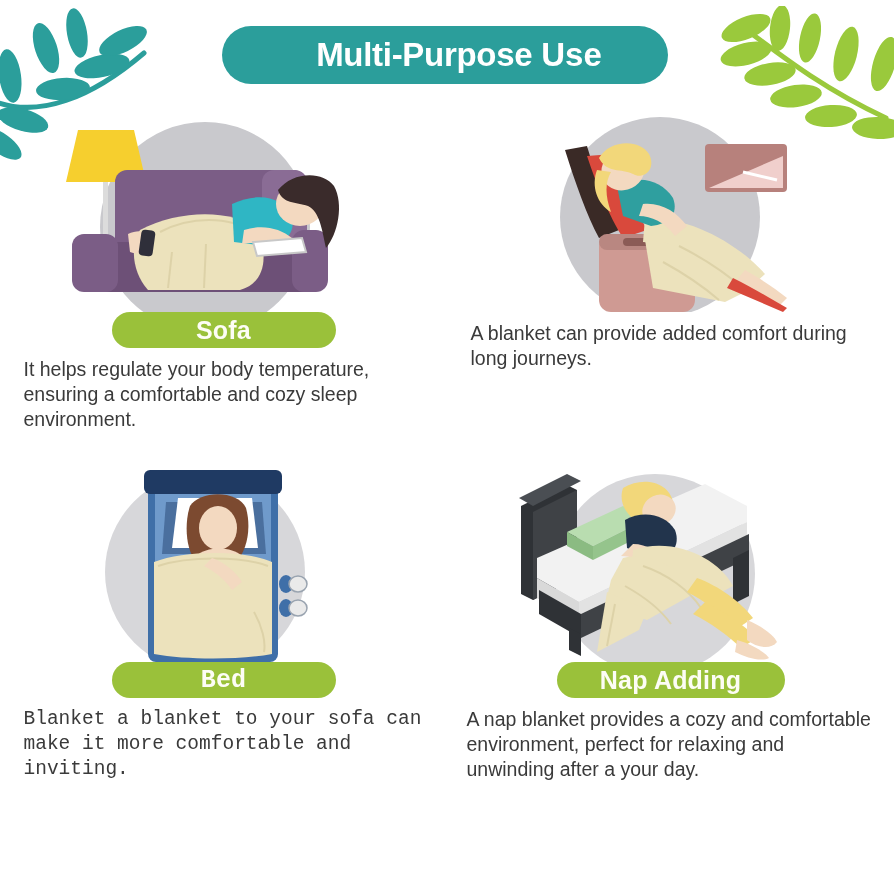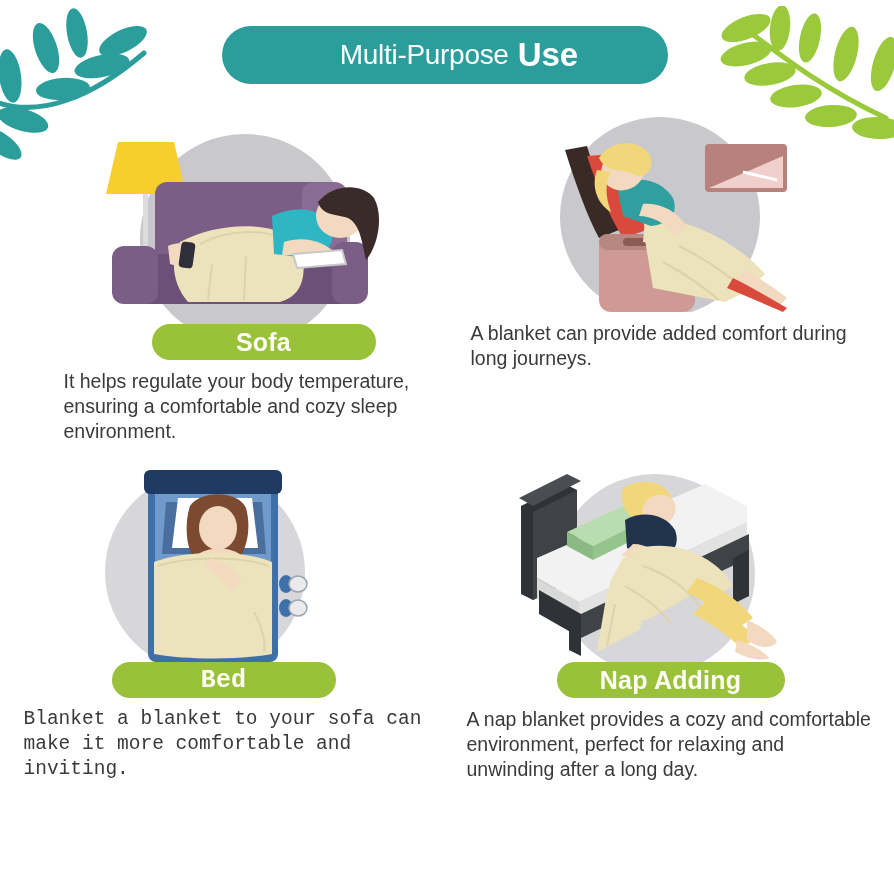--- a/index.html
+++ b/index.html
@@ -17,29 +17,29 @@
   .branch-tl{left:-6px;top:8px;width:230px;height:170px;}
   .branch-tr{right:-4px;top:6px;width:180px;height:160px;}
 
   
   .header-pill{
     position:absolute;left:222px;top:26px;width:446px;height:58px;
     background:#2b9e9b;border-radius:29px;
     display:flex;align-items:center;justify-content:center;
   }
   .header-pill .t1{
-    color:#ffffff;font-weight:normal;font-size:28px;letter-spacing:-0.3px;margin-left:28px;
+    color:#ffffff;font-weight:bold;font-size:33px;letter-spacing:-0.3px;margin-left:28px;
   }
   .header-pill .t2{
     color:#ffffff;font-weight:bold;font-size:33px;margin-left:9px;
   }
 
   
   .card{position:absolute;width:447px;}
-  .card-0{left:0px;  top:124px;padding-left:40px;}
+  .card-0{left:0px;  top:112px;}
   .card-1{left:447px;top:112px;}
   .card-2{left:0px;  top:462px;font-family:Liberation Mono, monospace;}
   .card-3{left:447px;top:462px;}
 
   .art{
     position:relative;width:447px;height:200px;
   }
   .art svg{position:absolute;left:0;top:0;}
 
   .label-pill{
@@ -274,16 +274,16 @@
         <path d="M250 116 C272 124 294 140 306 156 L288 168 C276 152 256 138 240 130 Z" fill="#f2d77a"></path>
         <path d="M258 140 C278 150 298 164 310 176 L294 186 C282 174 262 160 246 152 Z" fill="#f2d77a"></path>
 
         <path d="M300 158 C314 164 326 172 330 180 C324 188 310 186 300 178 Z" fill="#f3d9c0"></path>
         <path d="M290 178 C304 182 318 190 322 196 C314 200 300 196 288 190 Z" fill="#f3d9c0"></path>
       </svg>
     </div>
     <div class="label-pill pill-w-3">
       <span>Nap Adding</span>
     </div>
-    <div class="desc desc-wide">A nap blanket provides a cozy and comfortable  environment, perfect for relaxing and unwinding after a long day.</div>
+    <div class="desc desc-wide">A nap blanket provides a cozy and comfortable  environment, perfect for relaxing and unwinding after a your day.</div>
   </div>
 
 </div>
 
 </body></html>

